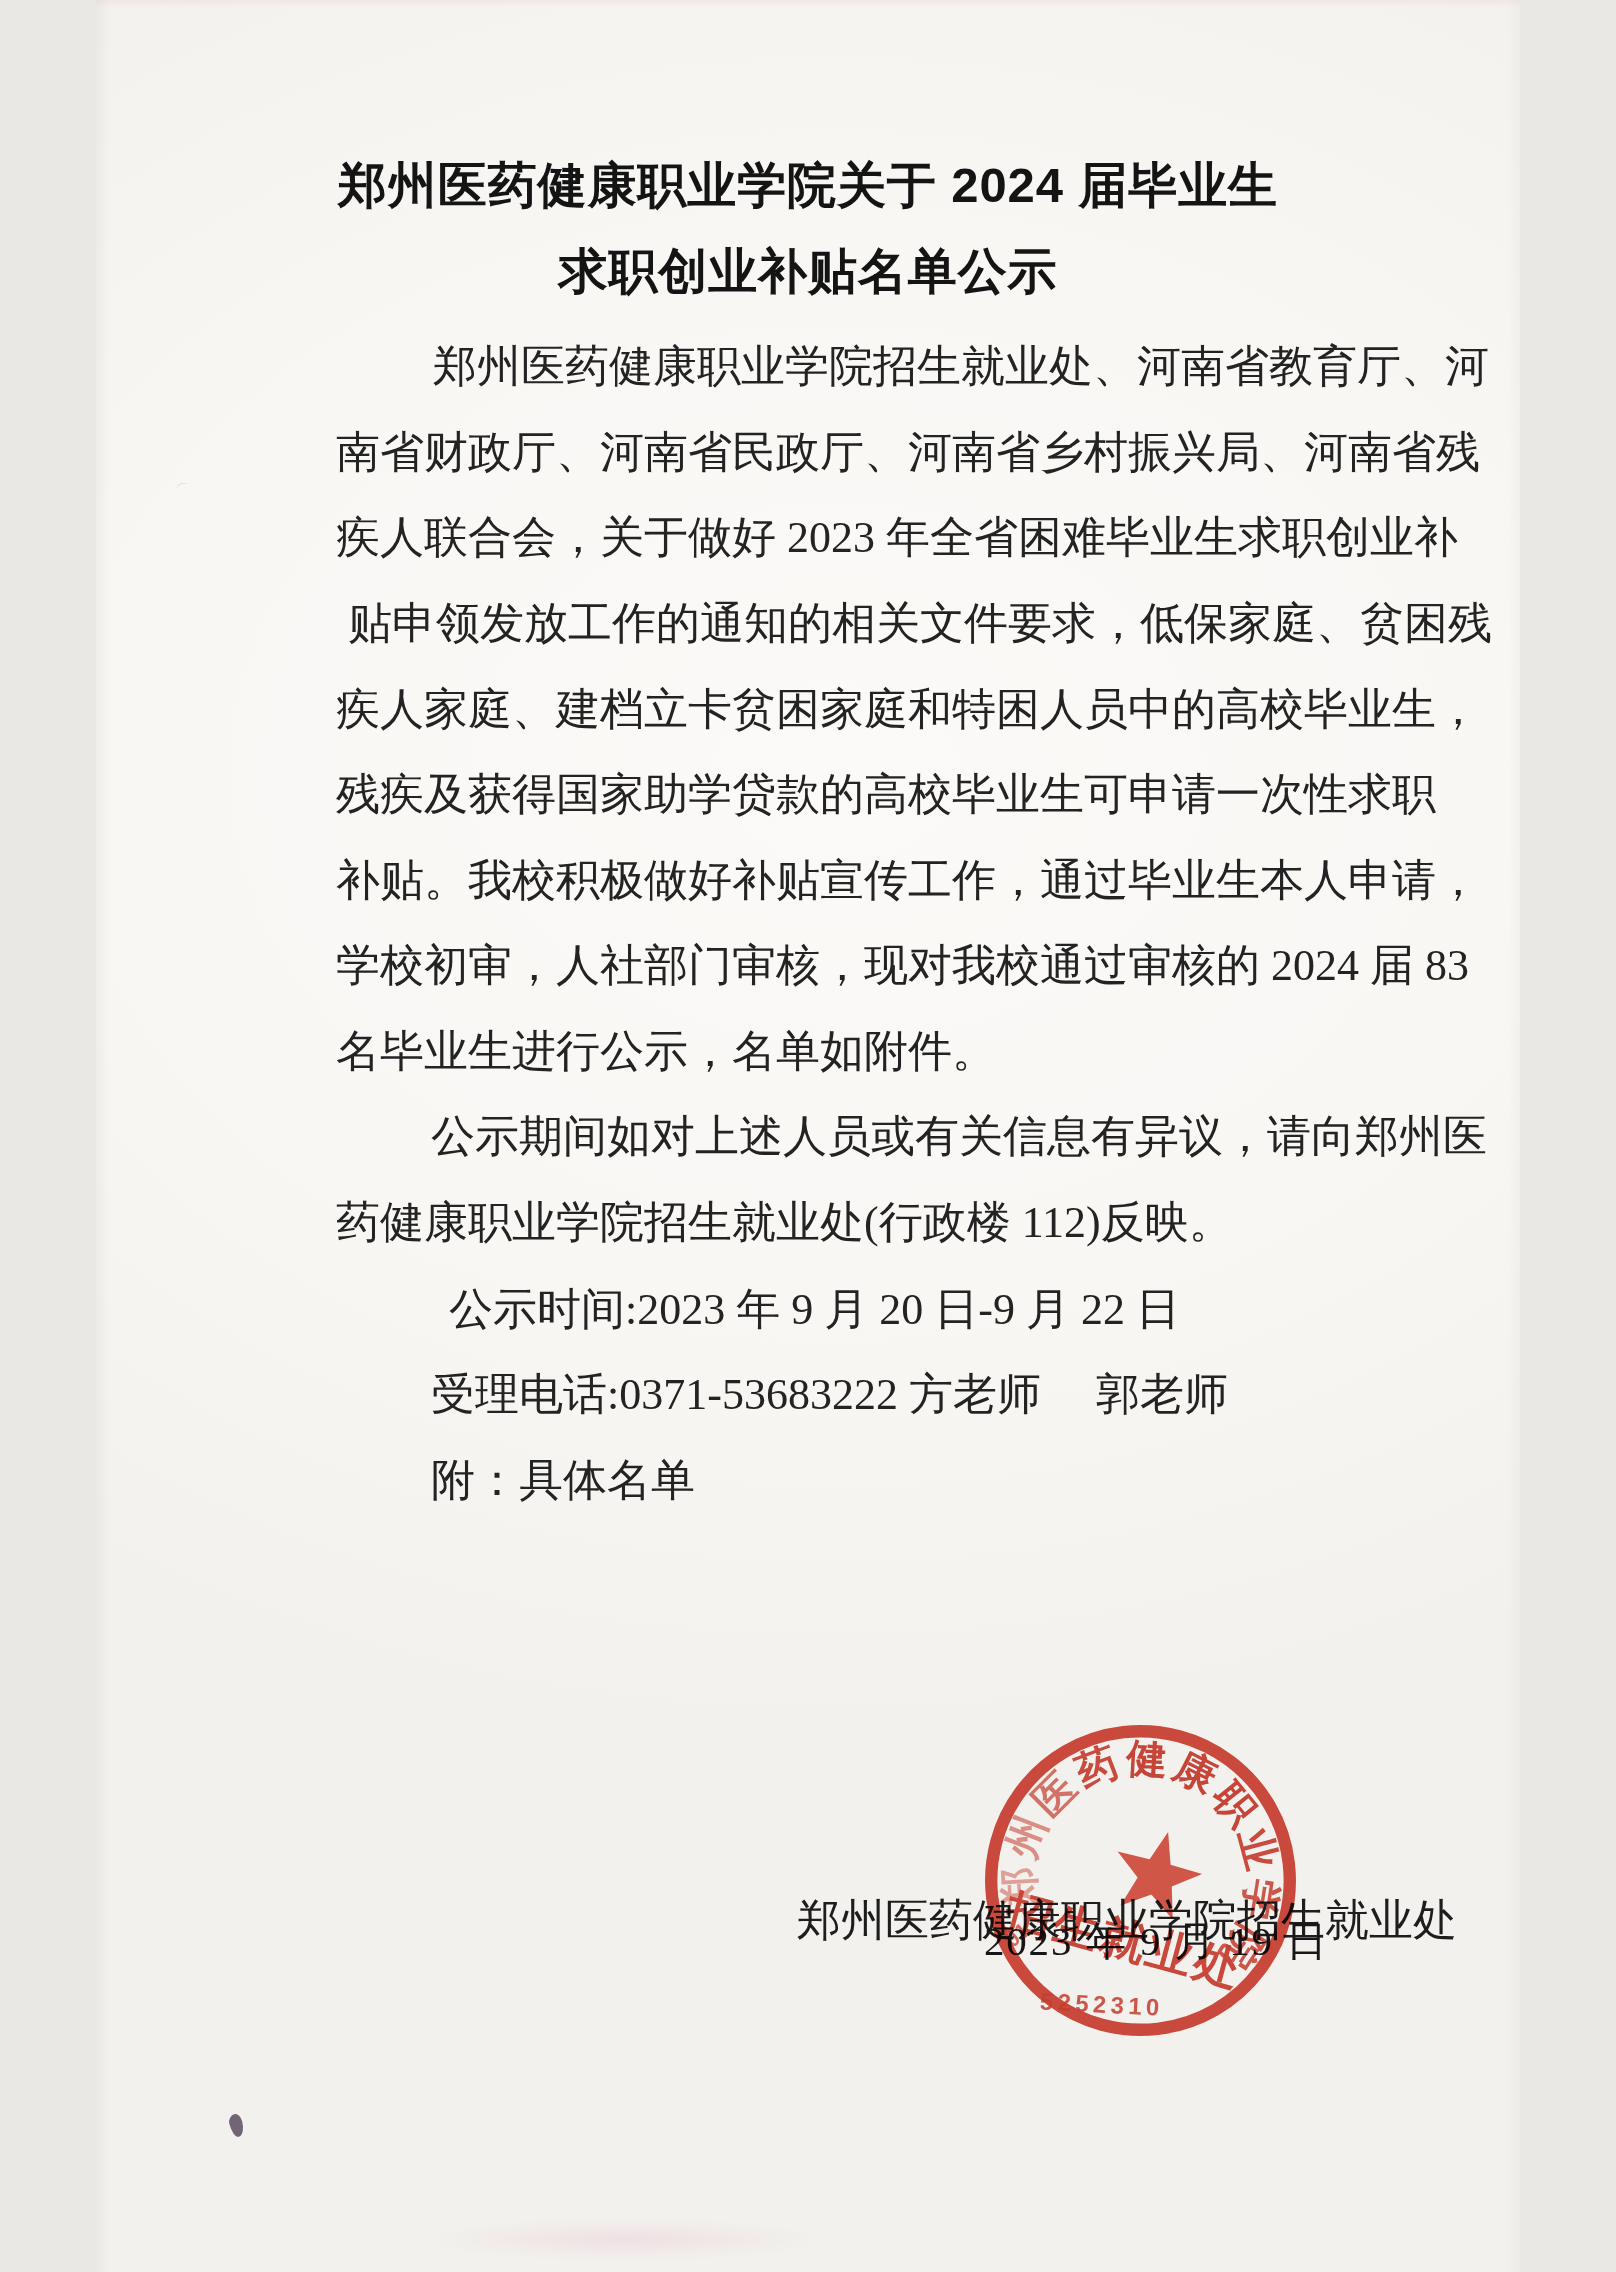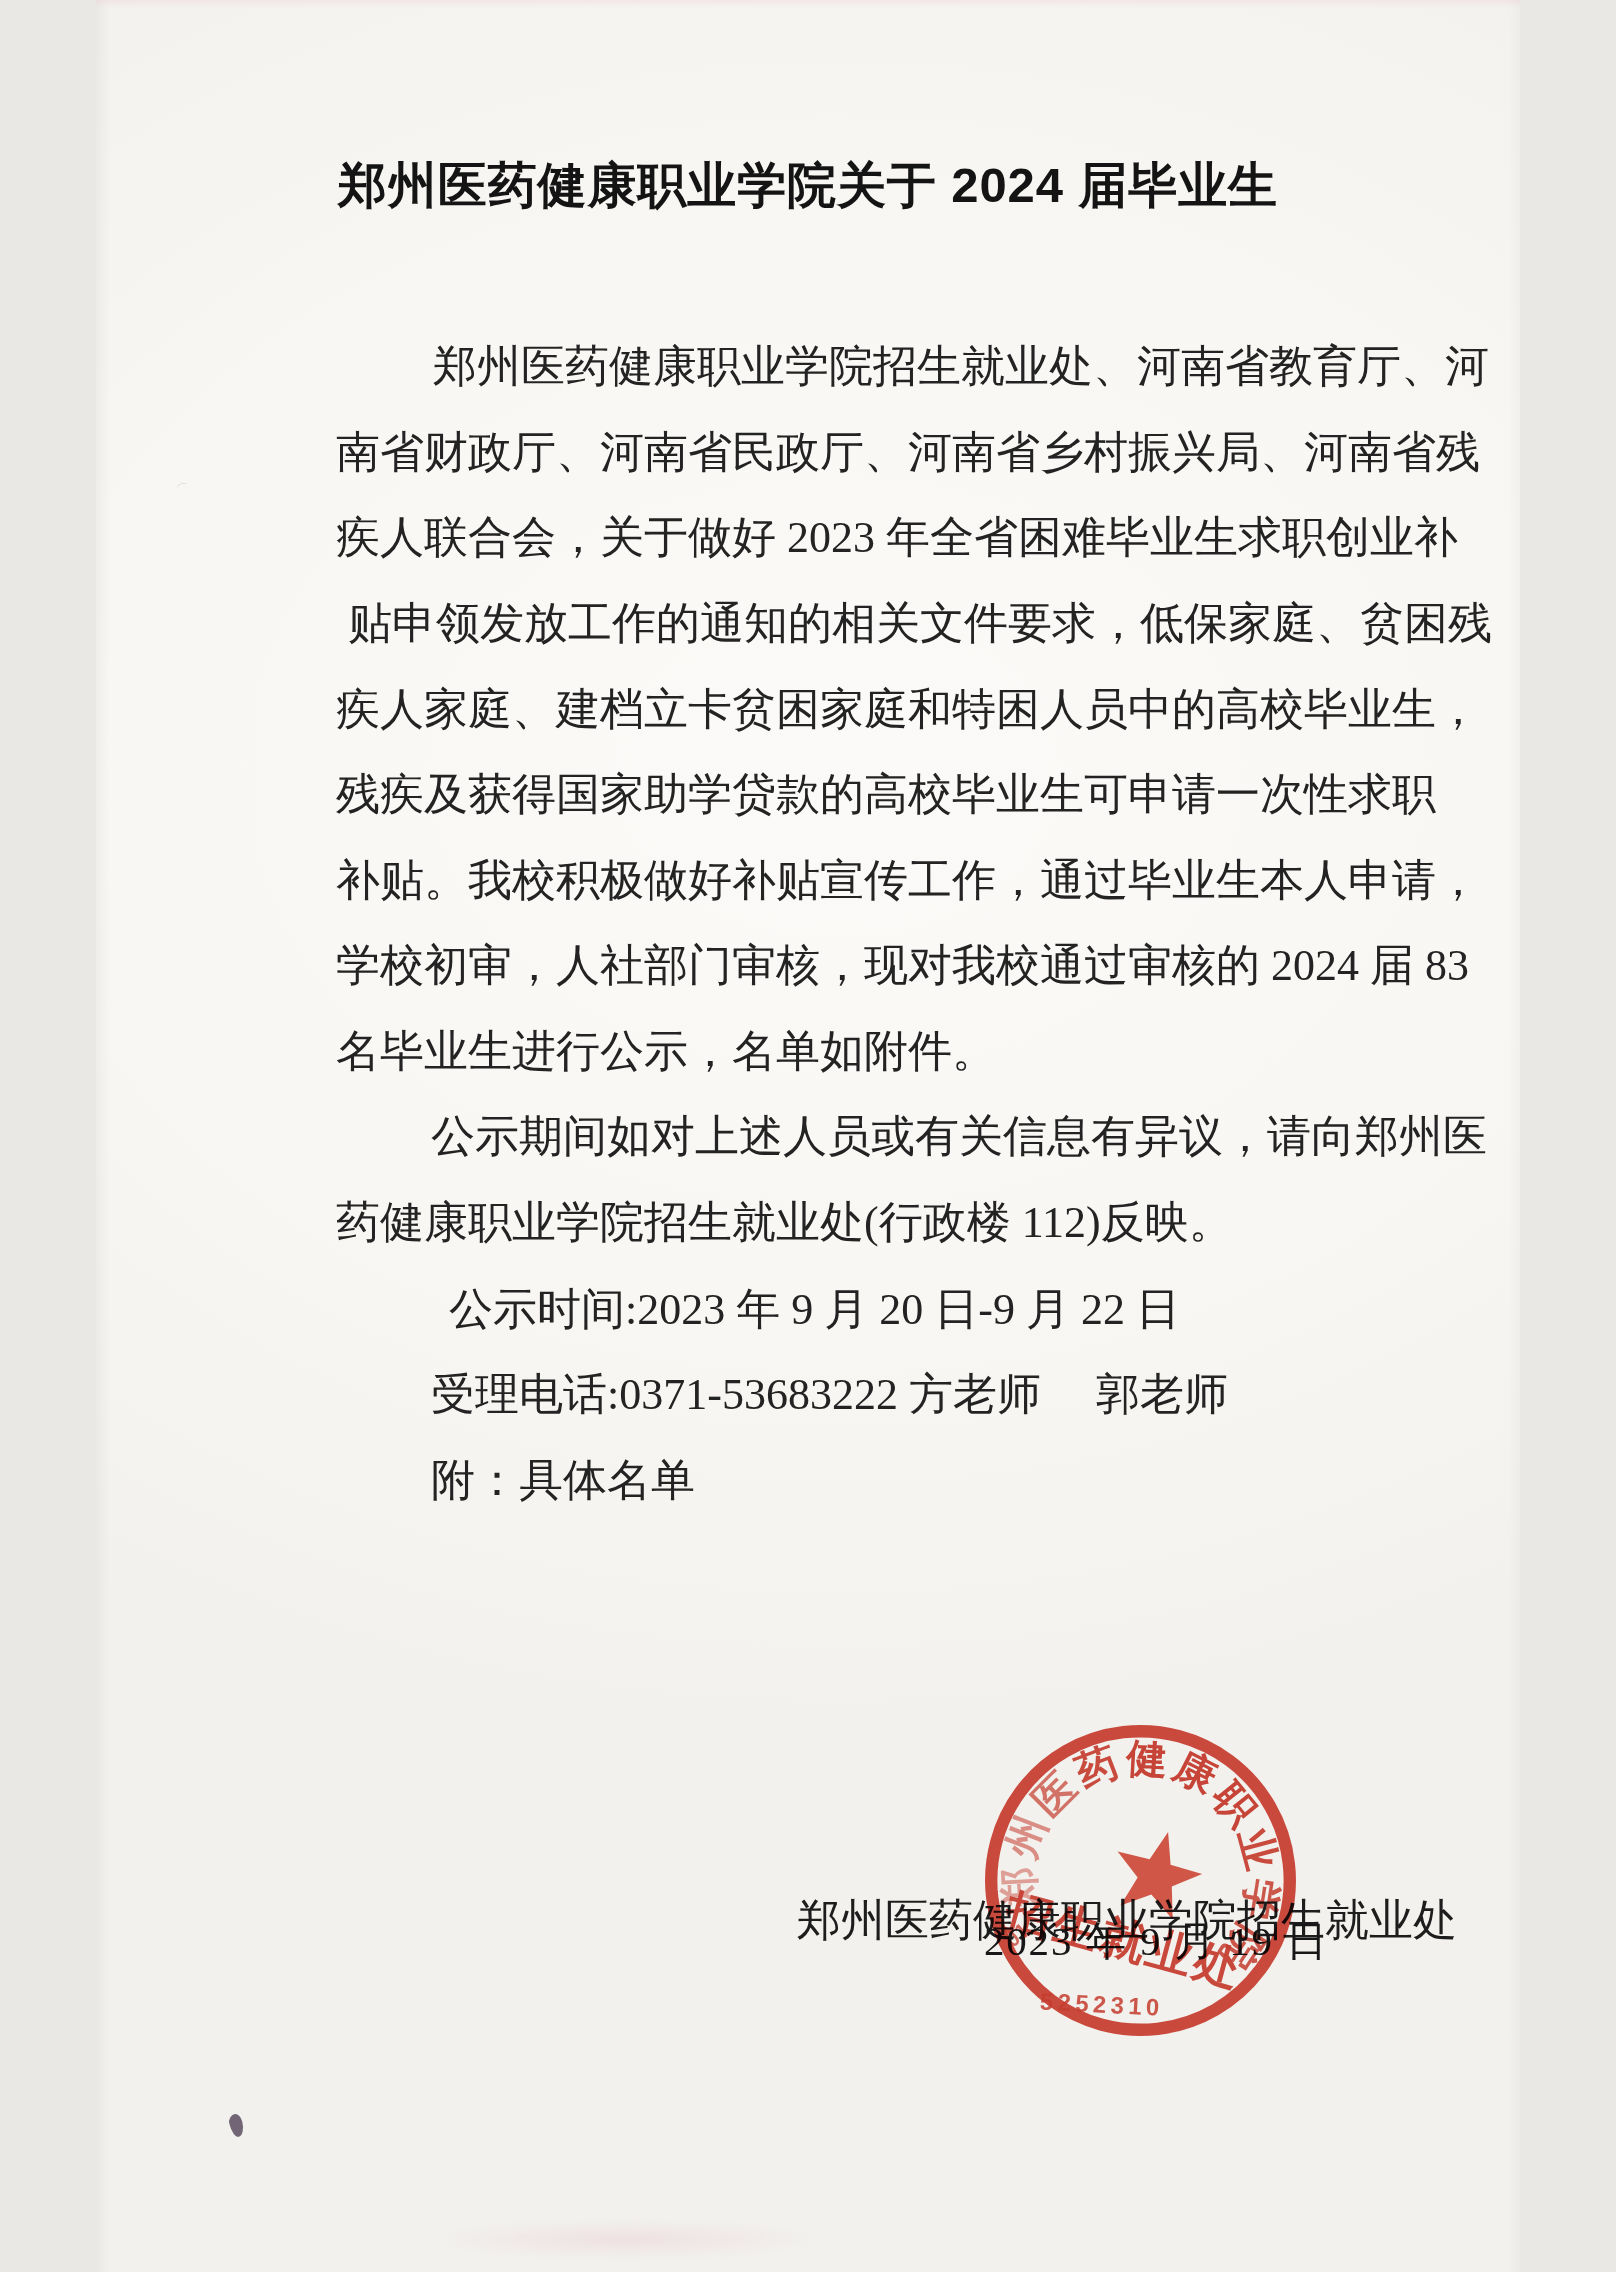--- a/index.html
+++ b/index.html
@@ -59,20 +59,21 @@
 </head>
 <body>
 
 <div class="page">
 
   <div class="speck"></div>
   <div class="pink-blotch"></div>
   <div class="ink-blob"></div>
 
   <div class="tline" style="top:159px">郑州医药健康职业学院关于 2024 届毕业生</div>
+  <div class="tline" style="top:245px">求职创业补贴名单公示</div>
 
   <div class="bline" style="top:342px;left:337px">郑州医药健康职业学院招生就业处、河南省教育厅、河</div>
   <div class="bline" style="top:428px;left:240px">南省财政厅、河南省民政厅、河南省乡村振兴局、河南省残</div>
   <div class="bline" style="top:513px;left:240px">疾人联合会，关于做好 2023 年全省困难毕业生求职创业补</div>
   <div class="bline" style="top:599px;left:252px">贴申领发放工作的通知的相关文件要求，低保家庭、贫困残</div>
   <div class="bline" style="top:685px;left:240px">疾人家庭、建档立卡贫困家庭和特困人员中的高校毕业生，</div>
   <div class="bline" style="top:856px;left:240px">补贴。我校积极做好补贴宣传工作，通过毕业生本人申请，</div>
   <div class="bline" style="top:770px;left:240px">残疾及获得国家助学贷款的高校毕业生可申请一次性求职</div>
   <div class="bline" style="top:941px;left:240px">学校初审，人社部门审核，现对我校通过审核的 2024 届 83</div>
   <div class="bline" style="top:1027px;left:240px">名毕业生进行公示，名单如附件。</div>

